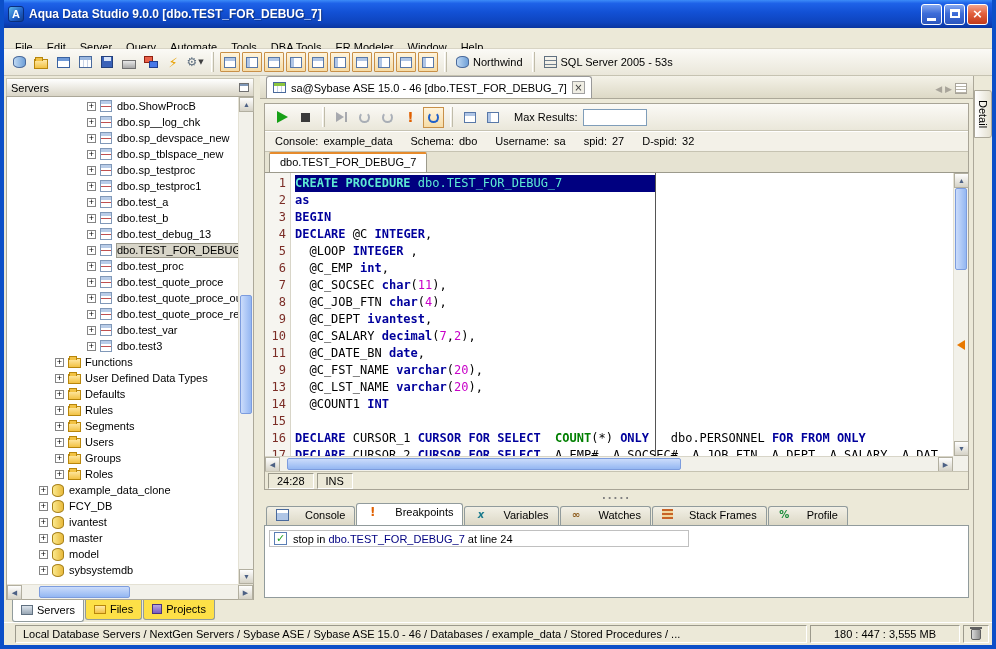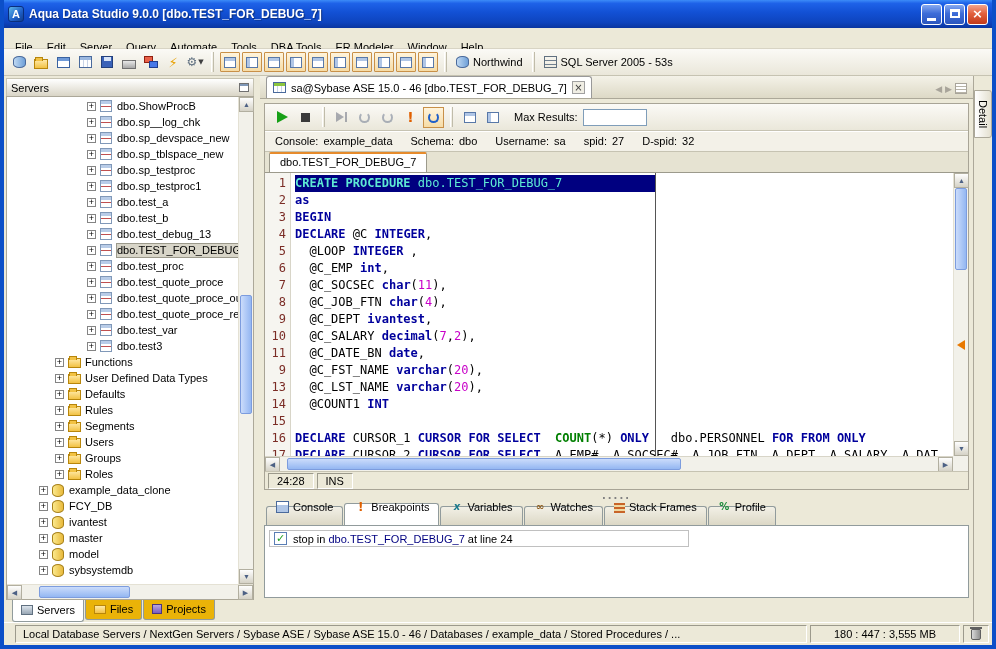--- a/index.html
+++ b/index.html
@@ -101,21 +101,21 @@
   .sb-track { flex:1; position:relative; }
   .sb-thumb { position:absolute; background:linear-gradient(90deg,#CBDCFB,#94B7F2); border:1px solid #7C9CDE; border-radius:2px; }
   .sbv .sb-thumb { left:1px; right:1px; }
   .sbh .sb-thumb { top:1px; bottom:1px; background:linear-gradient(#CBDCFB,#94B7F2); }
   .sb-mark { position:absolute; left:3px; width:0; height:0; border-top:5px solid transparent;
     border-bottom:5px solid transparent; border-right:8px solid #E87800; }
 
   
   .side-tabs { height:22px; flex:0 0 22px; display:flex; align-items:flex-start; padding-left:6px; gap:1px; }
   .side-tab { display:flex; align-items:center; gap:4px; padding:2px 8px 3px; border:1px solid #919B9C; border-top:none;
-    background:#eab308; border-radius:0 0 3px 3px; height:20px; }
+    background:#fde047; border-radius:0 0 3px 3px; height:20px; }
   .side-tab.active { background:#FFF; height:22px; }
   .bt-ic-server { width:12px; height:10px; border:1px solid #607080; background:linear-gradient(#DCE4EC,#98A6B4); }
   .bt-ic-files { width:12px; height:9px; background:linear-gradient(#FFE9A6,#F2C244); border:1px solid #B8860B; }
   .bt-ic-projects { width:10px; height:10px; background:linear-gradient(#B8A6E0,#7A5CC0); border:1px solid #4A3480; }
 
   .v-splitter { width:6px; flex:0 0 6px; }
 
   
   .main-col { flex:1; display:flex; flex-direction:column; min-width:0; min-height:0; padding-bottom:24px; }
   .doc-tabbar { height:23px; flex:0 0 23px; display:flex; align-items:flex-end;
@@ -179,21 +179,21 @@
   .editor-status { height:18px; flex:0 0 18px; display:flex; gap:3px; align-items:center;
     background:#ECE9D8; border-top:1px solid #C6C3B2; padding:0 3px; }
   .stat-cell { border:1px solid; border-color:#9C9A8C #FFF #FFF #9C9A8C; padding:1px 8px; background:#ECE9D8; }
 
   .h-splitter { height:9px; flex:0 0 9px; display:flex; align-items:center; justify-content:center;
     color:#808080; font:bold 10px/6px "DejaVu Sans",sans-serif; letter-spacing:2px; }
 
   
   .debug-panel { height:95px; flex:0 0 95px; display:flex; flex-direction:column; margin:0 4px; }
   .debug-tabs { height:22px; flex:0 0 22px; display:flex; align-items:flex-end; gap:1px; padding-left:2px; }
-  .debug-tab { display:flex; align-items:flex-end; gap:4px; padding:2px 9px 12px; height:19px;
+  .debug-tab { display:flex; align-items:flex-start; gap:16px; padding:2px 9px 12px; height:19px;
     background:linear-gradient(#F2F0E6,#DCD8C6); border:1px solid #919B9C; border-bottom:none; border-radius:3px 3px 0 0; }
   .debug-tab.active { background:#FFF; height:22px; }
   .dbg-ic { width:13px; height:12px; display:flex; align-items:center; justify-content:center;
     font:bold 10px/10px "DejaVu Sans",sans-serif; }
   .dbg-ic.console { border:1px solid #4A6A9C; background:linear-gradient(#FFF 0 3px,#B0C6E6 3px); }
   .dbg-ic.bp { color:#E06000; font-size:12px; }
   .dbg-ic.vars { color:#1A7A8C; font-style:italic; }
   .dbg-ic.watch { color:#8C5A1A; }
   .dbg-ic.stack { background:repeating-linear-gradient(#C86428 0 2px,#F0D8A0 2px 4px); width:11px; height:10px; }
   .dbg-ic.profile { color:#1A8C3A; }

